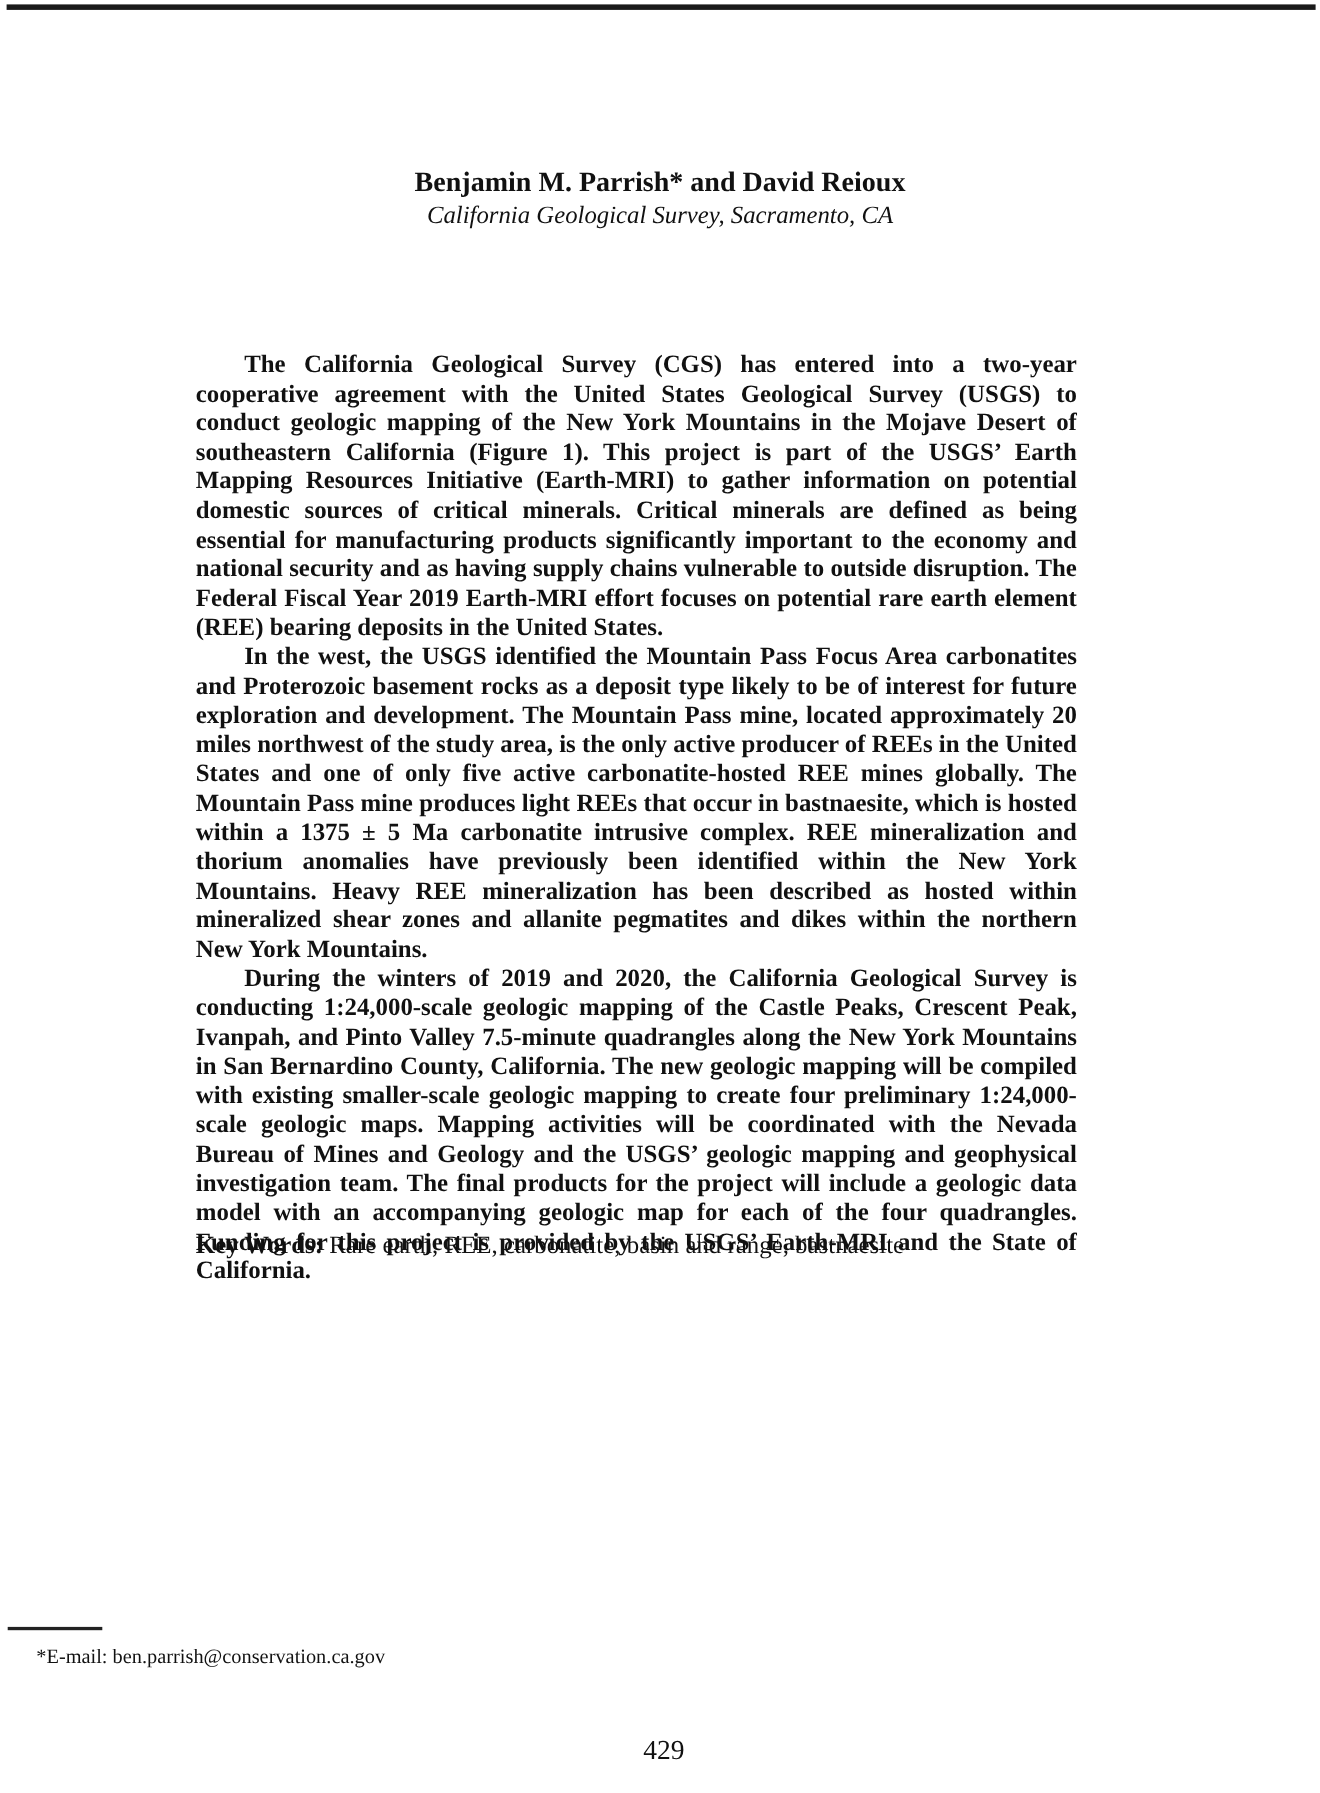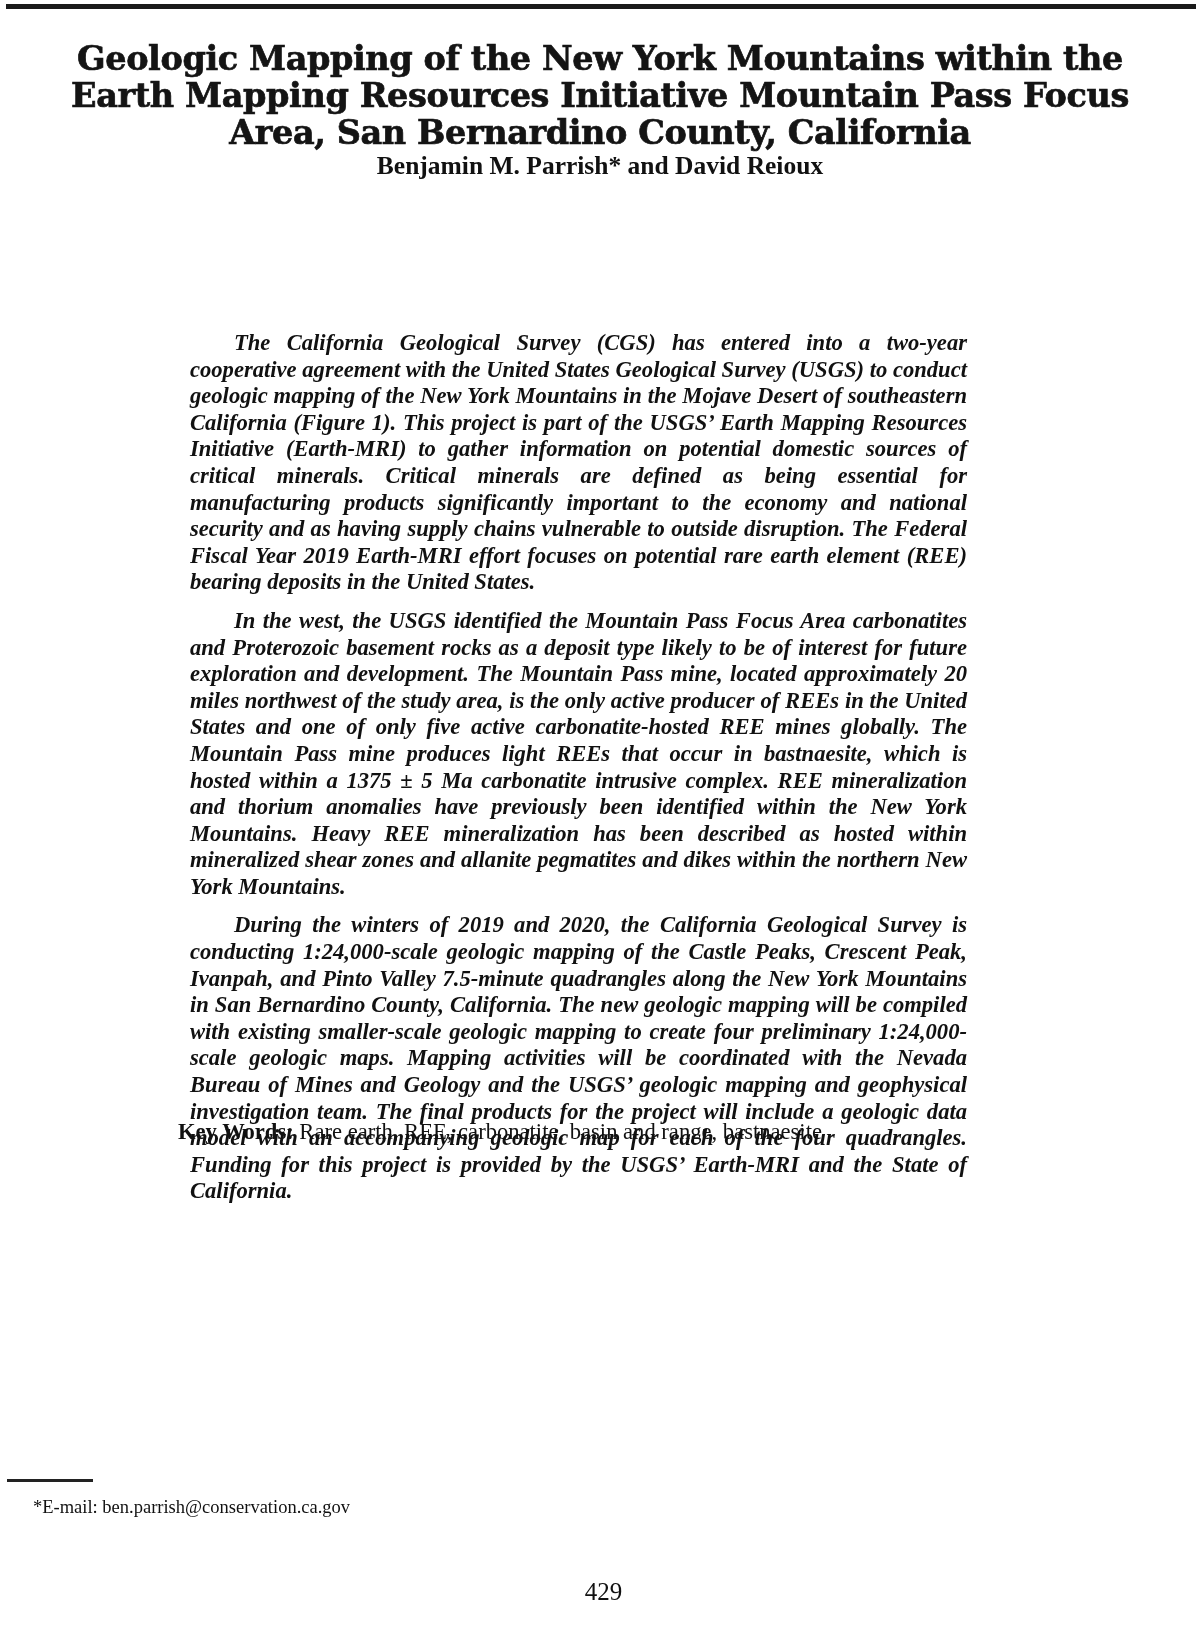--- a/index.html
+++ b/index.html
@@ -93,23 +93,22 @@
     top: 318px;
     width: 801px;
     font-size: 22.6px;
     line-height: 26.6px;
     font-weight: bold;
     text-align: justify;
     text-justify: inter-word;
     hyphens: none;
   }
   .abstract p {
-    margin: 12px;
+    margin: 0;
     text-indent: 44px;
-    font-style: italic;
   }
   .abstract p:last-child {
     text-align: justify;
   }
 
   
   .keywords {
     position: absolute;
     left: 178px;
     top: 1118px;
@@ -153,24 +152,24 @@
     padding-left: 16px;
   }
 </style>
 </head>
 <body>
 
 <div class="page">
 
   <div class="top-rule"></div>
 
-  <h1 class="title">Geologic Mapping of the New York Mountains within the Earth Mapping Resources Initiative Mountain Pass Focus Area, San Bernardino County, California</h1>
 
   <div class="authors">Benjamin M. Parrish* and David Reioux</div>
 
+  <div class="affiliation">California Geological Survey, Sacramento, CA</div>
 
 
   <div class="abstract">
     <p>The California Geological Survey (CGS) has entered into a two-year cooperative agreement with the United States Geological Survey (USGS) to conduct geologic mapping of the New York Mountains in the Mojave Desert of southeastern California (Figure 1). This project is part of the USGS’ Earth Mapping Resources Initiative (Earth-MRI) to gather information on potential domestic sources of critical minerals. Critical minerals are defined as being essential for manufacturing products significantly important to the economy and national security and as having supply chains vulnerable to outside disruption. The Federal Fiscal Year 2019 Earth-MRI effort focuses on potential rare earth element (REE) bearing deposits in the United States.</p>
     <p>In the west, the USGS identified the Mountain Pass Focus Area carbonatites and Proterozoic basement rocks as a deposit type likely to be of interest for future exploration and development. The Mountain Pass mine, located approximately 20 miles northwest of the study area, is the only active producer of REEs in the United States and one of only five active carbonatite-hosted REE mines globally. The Mountain Pass mine produces light REEs that occur in bastnaesite, which is hosted within a 1375 ± 5 Ma carbonatite intrusive complex. REE mineralization and thorium anomalies have previously been identified within the New York Mountains. Heavy REE mineralization has been described as hosted within mineralized shear zones and allanite pegmatites and dikes within the northern New York Mountains.</p>
     <p>During the winters of 2019 and 2020, the California Geological Survey is conducting 1:24,000-scale geologic mapping of the Castle Peaks, Crescent Peak, Ivanpah, and Pinto Valley 7.5-minute quadrangles along the New York Mountains in San Bernardino County, California. The new geologic mapping will be compiled with existing smaller-scale geologic mapping to create four preliminary 1:24,000-scale geologic maps. Mapping activities will be coordinated with the Nevada Bureau of Mines and Geology and the USGS’ geologic mapping and geophysical investigation team. The final products for the project will include a geologic data model with an accompanying geologic map for each of the four quadrangles. Funding for this project is provided by the USGS’ Earth-MRI and the State of California.</p>
   </div>
 
   <div class="keywords">
     <span class="kw-label">Key Words:</span><span>&nbsp;</span><span>Rare earth, REE, carbonatite, basin and range, bastnaesite</span>

